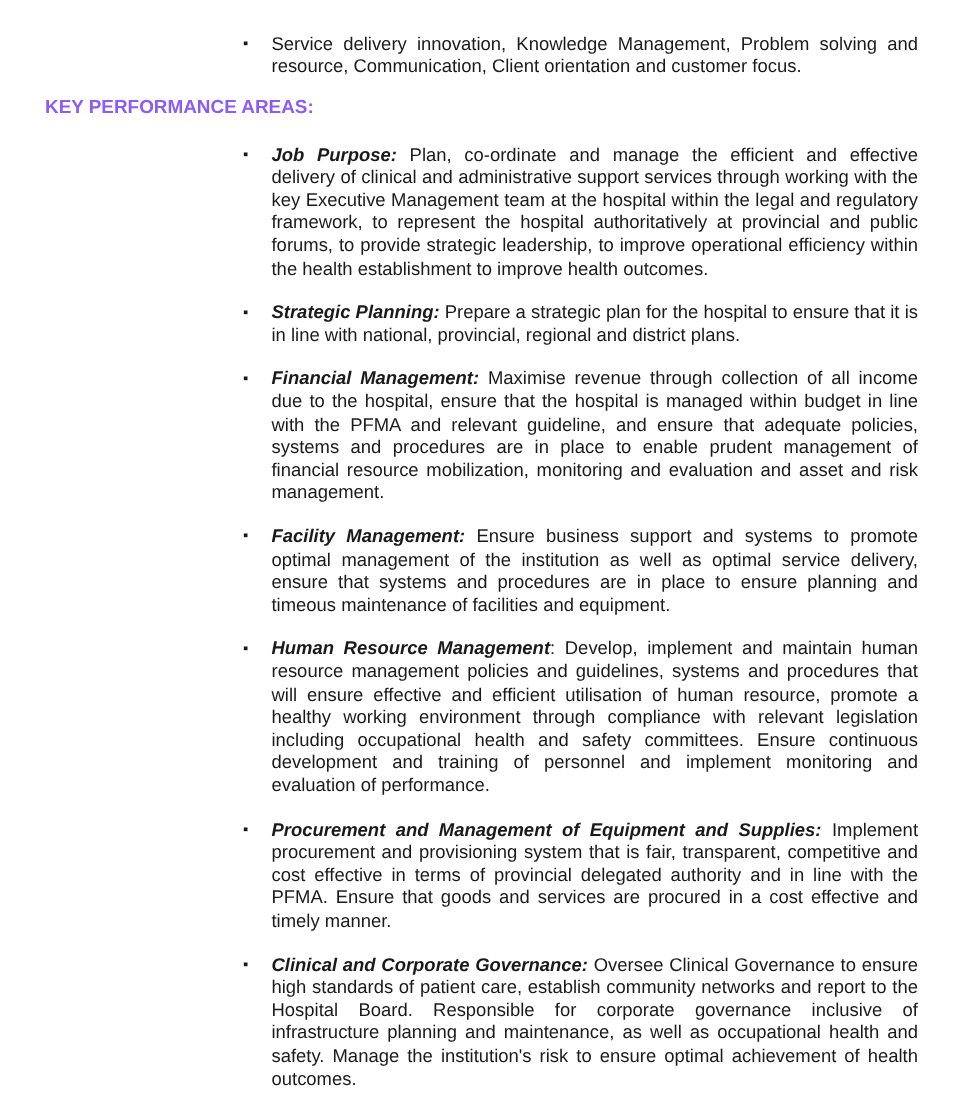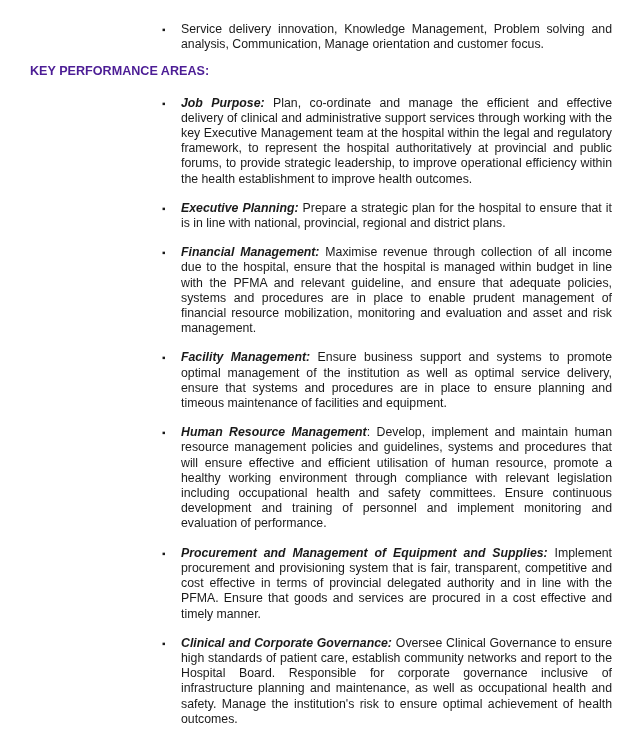--- a/index.html
+++ b/index.html
@@ -31,41 +31,41 @@
     top: 0;
     font-size: 10px;
     line-height: 15.2px;
     color: #1a1a1a;
   }
   .kpa-title { font-weight: bold; font-style: italic; }
   h2.section-heading {
     font-size: 12.6px;
     font-weight: bold;
     margin: 0 0 16px 0;
-    color: #4c1d95;
+    color: #8b5cf6;
   }
 </style>
 </head>
 <body>
 
 <div class="doc">
 
   <ul>
     <li class="bullet-item intro">
       <span class="bullet">▪</span>
-      <span>Service delivery innovation, Knowledge Management, Problem solving and analysis, Communication, Manage orientation and customer focus.</span>
+      <span>Service delivery innovation, Knowledge Management, Problem solving and resource, Communication, Client orientation and customer focus.</span>
     </li>
   </ul>
 
   <h2 class="section-heading">KEY PERFORMANCE AREAS:</h2>
 
   <ul id="kpa-list">
     <li class="bullet-item"><span class="bullet">▪</span><b class="kpa-title">Job Purpose:</b><span></span> <span>Plan, co-ordinate and manage the efficient and effective delivery of clinical and administrative support services through working with the key Executive Management team at the hospital within the legal and regulatory framework, to represent the hospital authoritatively at provincial and public forums, to provide strategic leadership, to improve operational efficiency within the health establishment to improve health outcomes.</span></li>
 
-    <li class="bullet-item"><span class="bullet">▪</span><b class="kpa-title">Executive Planning:</b><span></span> <span>Prepare a strategic plan for the hospital to ensure that it is in line with national, provincial, regional and district plans.</span></li>
+    <li class="bullet-item"><span class="bullet">▪</span><b class="kpa-title">Strategic Planning:</b><span></span> <span>Prepare a strategic plan for the hospital to ensure that it is in line with national, provincial, regional and district plans.</span></li>
 
     <li class="bullet-item"><span class="bullet">▪</span><b class="kpa-title">Financial Management:</b><span></span> <span>Maximise revenue through collection of all income due to the hospital, ensure that the hospital is managed within budget in line with the PFMA and relevant guideline, and ensure that adequate policies, systems and procedures are in place to enable prudent management of financial resource mobilization, monitoring and evaluation and asset and risk management.</span></li>
 
     <li class="bullet-item"><span class="bullet">▪</span><b class="kpa-title">Facility Management:</b><span></span> <span>Ensure business support and systems to promote optimal management of the institution as well as optimal service delivery, ensure that systems and procedures are in place to ensure planning and timeous maintenance of facilities and equipment.</span></li>
 
     <li class="bullet-item"><span class="bullet">▪</span><b class="kpa-title">Human Resource Management</b><span>:</span> <span>Develop, implement and maintain human resource management policies and guidelines, systems and procedures that will ensure effective and efficient utilisation of human resource, promote a healthy working environment through compliance with relevant legislation including occupational health and safety committees. Ensure continuous development and training of personnel and implement monitoring and evaluation of performance.</span></li>
 
     <li class="bullet-item"><span class="bullet">▪</span><b class="kpa-title">Procurement and Management of Equipment and Supplies:</b><span></span> <span>Implement procurement and provisioning system that is fair, transparent, competitive and cost effective in terms of provincial delegated authority and in line with the PFMA. Ensure that goods and services are procured in a cost effective and timely manner.</span></li>
 
     <li class="bullet-item"><span class="bullet">▪</span><b class="kpa-title">Clinical and Corporate Governance:</b><span></span> <span>Oversee Clinical Governance to ensure high standards of patient care, establish community networks and report to the Hospital Board. Responsible for corporate governance inclusive of infrastructure planning and maintenance, as well as occupational health and safety. Manage the institution's risk to ensure optimal achievement of health outcomes.</span></li>

